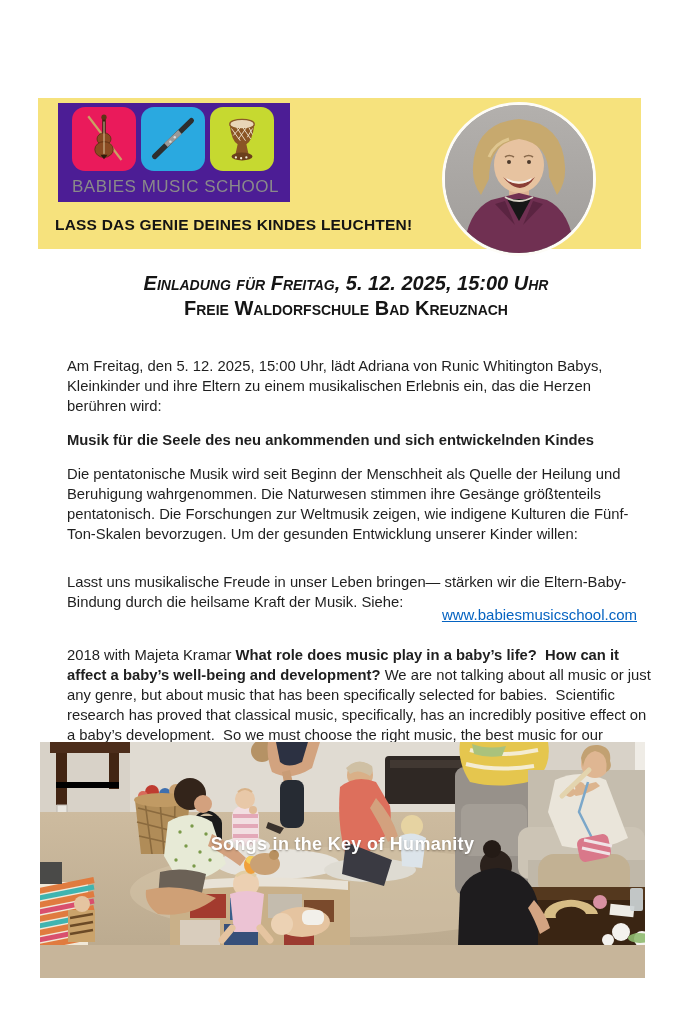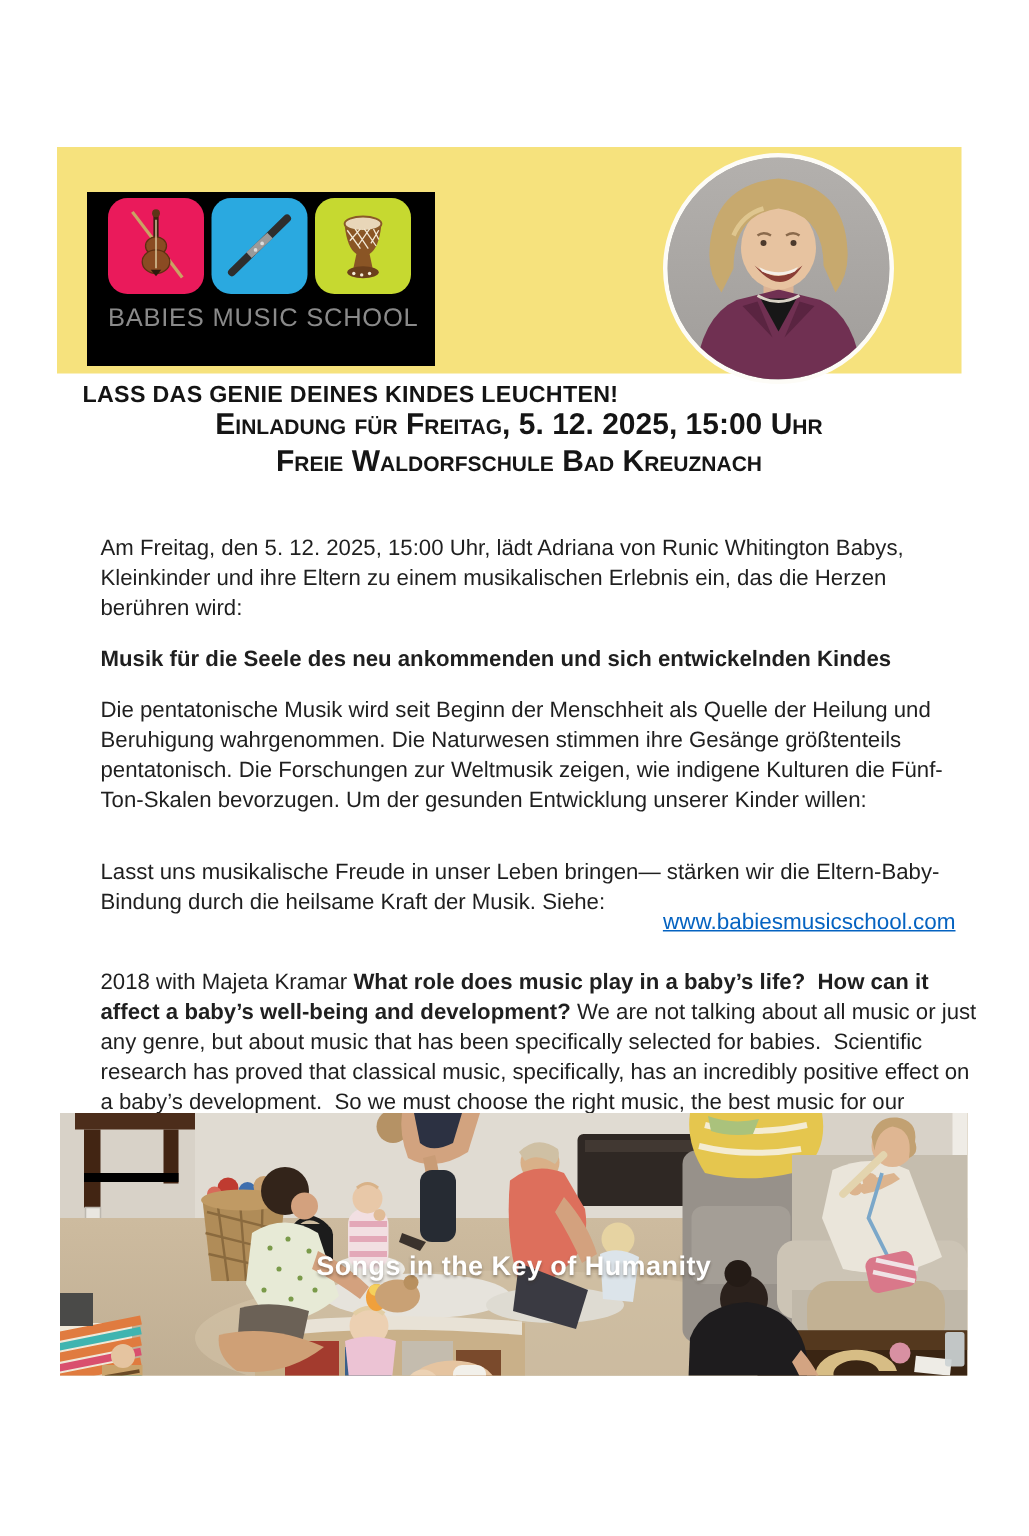--- a/index.html
+++ b/index.html
@@ -2,43 +2,43 @@
 <html><head>
 <meta charset="utf-8">
 <style>
   html,body{margin:0;padding:0;background:#ffffff;}
   .page{
     position:relative;width:686px;height:1024px;background:#ffffff;overflow:hidden;
     font-family:"Liberation Sans",sans-serif;color:#1c1c1c;
   }
   
   .banner{position:absolute;left:38px;top:98px;width:603px;height:151px;background:#F6E27D;}
-  .logo-box{position:absolute;left:20px;top:5px;width:232px;height:116px;background:#000000;margin-top:25px;}
+  .logo-box{position:absolute;left:20px;top:5px;width:232px;height:99px;background:#4c1d95;}
   .tiles{position:absolute;left:14px;top:4px;display:flex;gap:5px;}
   .tile{width:64px;height:64px;border-radius:13px;display:flex;align-items:center;justify-content:center;}
   .tile-violin{background:#EA1A5B;}
   .tile-flute{background:#2AA9E0;}
   .tile-djembe{background:#C6D930;}
   .logo-title{position:absolute;left:14px;top:74px;width:210px;font-size:17px;letter-spacing:.5px;color:#8a8a8a;white-space:nowrap;}
-  .tagline{position:absolute;left:17px;top:118px;font-size:15.5px;font-weight:bold;color:#141414;letter-spacing:.2px;white-space:nowrap;margin-top:39px;}
+  .tagline{position:absolute;left:17px;top:118px;font-size:15.5px;font-weight:bold;color:#141414;letter-spacing:.2px;white-space:nowrap;}
   .portrait{position:absolute;left:404px;top:4px;width:148px;height:148px;border-radius:50%;overflow:hidden;border:3px solid #fdfcf7;box-sizing:content-box;background:#a8a5a2;}
   
   .h-line{position:absolute;left:55px;width:582px;text-align:center;font-weight:bold;font-variant:small-caps;font-size:20px;color:#151515;}
-  .h1{top:272px;}
+  .h1{top:272px;font-style:italic;}
   .h2{top:297px;}
   .body-text{position:absolute;left:55px;width:585px;font-size:14.8px;line-height:20px;color:#1f1f1f;white-space:pre-wrap;margin:12px;}
   .p-intro{top:344px;}
   .p-subject{top:418px;font-weight:bold;font-size:14.8px;}
   .p-penta{top:452px;}
   .p-invite{top:560px;}
   .link-row{position:absolute;left:55px;top:606px;width:582px;text-align:right;font-size:15px;margin:0;}
   .link-row a{color:#0563C1;text-decoration:underline;}
   .p-english{top:633px;}
   
-  .photo{position:absolute;left:40px;top:742px;width:605px;height:175px;overflow:hidden;background:#c7b59a;}
+  .photo{position:absolute;left:40px;top:742px;width:605px;height:236px;overflow:hidden;background:#c7b59a;}
   .photo svg{display:block;}
   .photo-caption{
     position:absolute;left:0;top:92px;width:100%;text-align:center;
     color:#ffffff;font-size:18px;font-weight:bold;letter-spacing:.3px;
     text-shadow:0 1px 2px rgba(60,50,40,.45);
   }
 </style>
 </head>
 <body>
 

